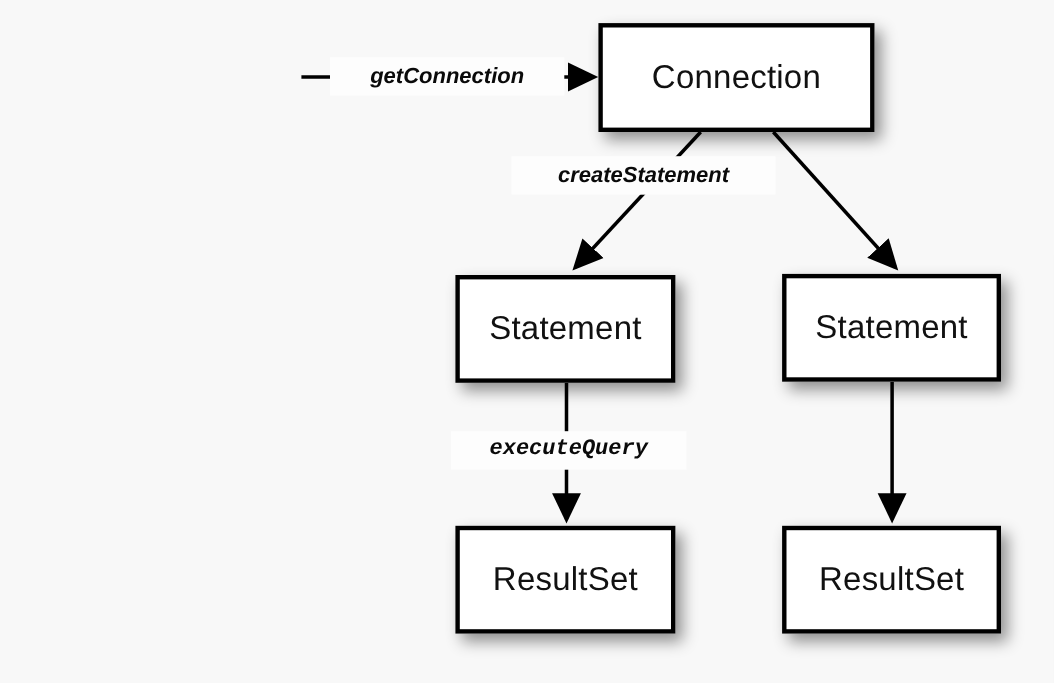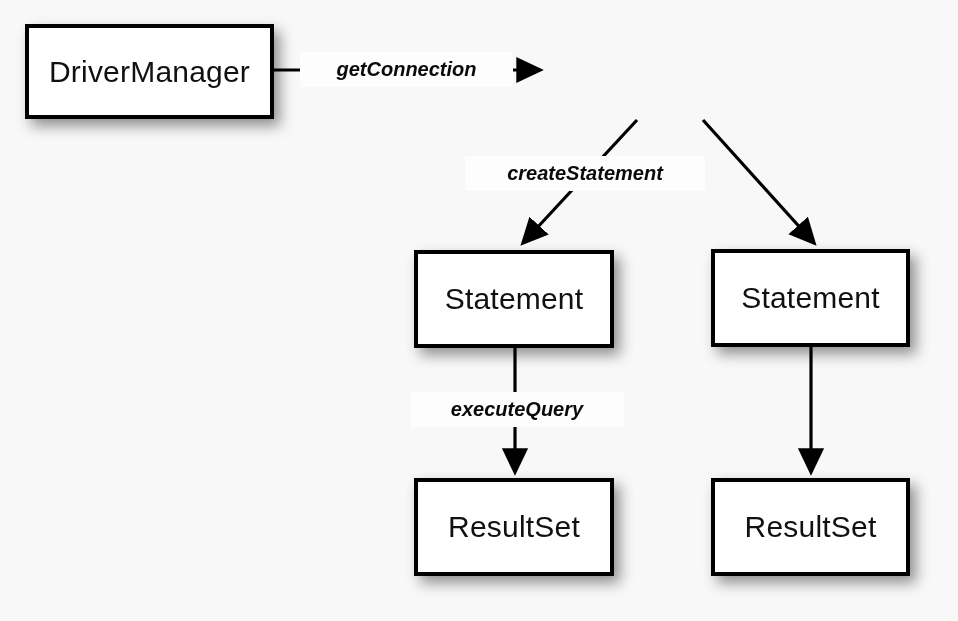--- a/index.html
+++ b/index.html
@@ -75,40 +75,40 @@
 
     <line x1="637" y1="120" x2="523" y2="243" stroke="#000000" stroke-width="3.2" marker-end="url(#ah)"></line>
 
     <line x1="703" y1="120" x2="814" y2="243" stroke="#000000" stroke-width="3.2" marker-end="url(#ah)"></line>
 
     <line x1="515" y1="348" x2="515" y2="472" stroke="#000000" stroke-width="3.2" marker-end="url(#ah)"></line>
 
     <line x1="811" y1="347" x2="811" y2="472" stroke="#000000" stroke-width="3.2" marker-end="url(#ah)"></line>
   </svg>
 
-  <div class="node" style="left:25px; top:24px; width:249px; height:95px;">
-    <span class="node-label">DriverManager</span>
+
+  <div class="node" style="left:544px; top:21px; width:251px; height:99px;">
+    <span class="node-label">Connection</span>
   </div>
-
 
   <div class="node" style="left:414px; top:250px; width:200px; height:98px;">
     <span class="node-label">Statement</span>
   </div>
 
   <div class="node" style="left:711px; top:249px; width:199px; height:98px;">
     <span class="node-label">Statement</span>
   </div>
 
   <div class="node" style="left:414px; top:478px; width:200px; height:98px;">
     <span class="node-label">ResultSet</span>
   </div>
 
   <div class="node" style="left:711px; top:478px; width:199px; height:98px;">
     <span class="node-label">ResultSet</span>
   </div>
 
   <div class="edge-label" style="left:300px; top:52px; width:213px; height:35px;">getConnection</div>
 
-  <div class="edge-label" style="left:465px; top:156px; width:240px; height:35px;">createStatement</div>
+  <div class="edge-label" style="left:465px; top:142px; width:240px; height:35px;">createStatement</div>
 
-  <div class="edge-label" style="left:410px; top:392px; width:214px; height:35px;">executeQuery</div>
+  <div class="edge-label" style="left:410px; top:392px; width:214px; height:35px;font-family:Liberation Mono, monospace;">executeQuery</div>
 
 </div>
 
 </body></html>

